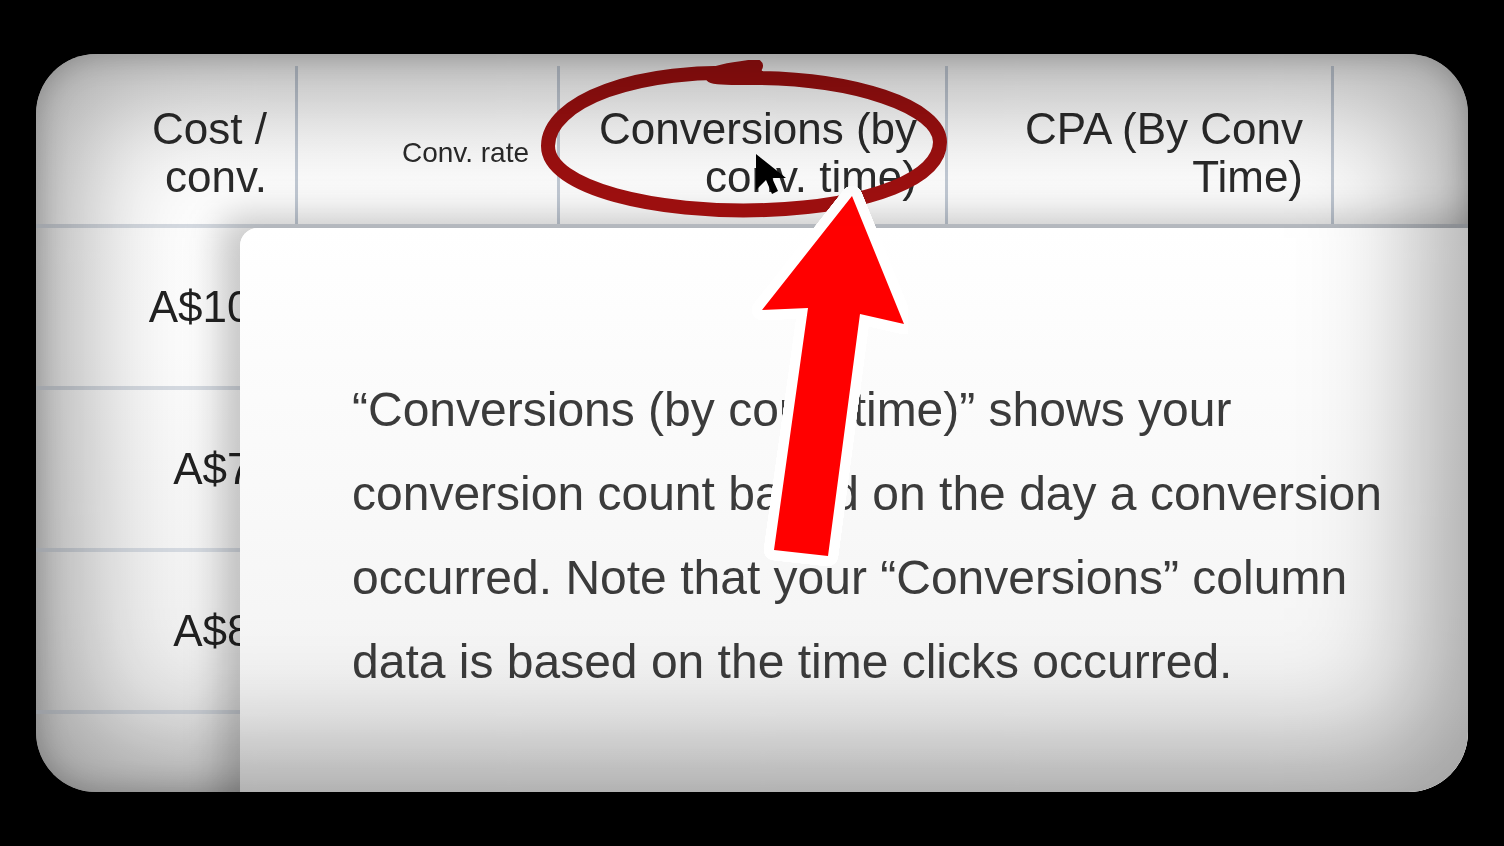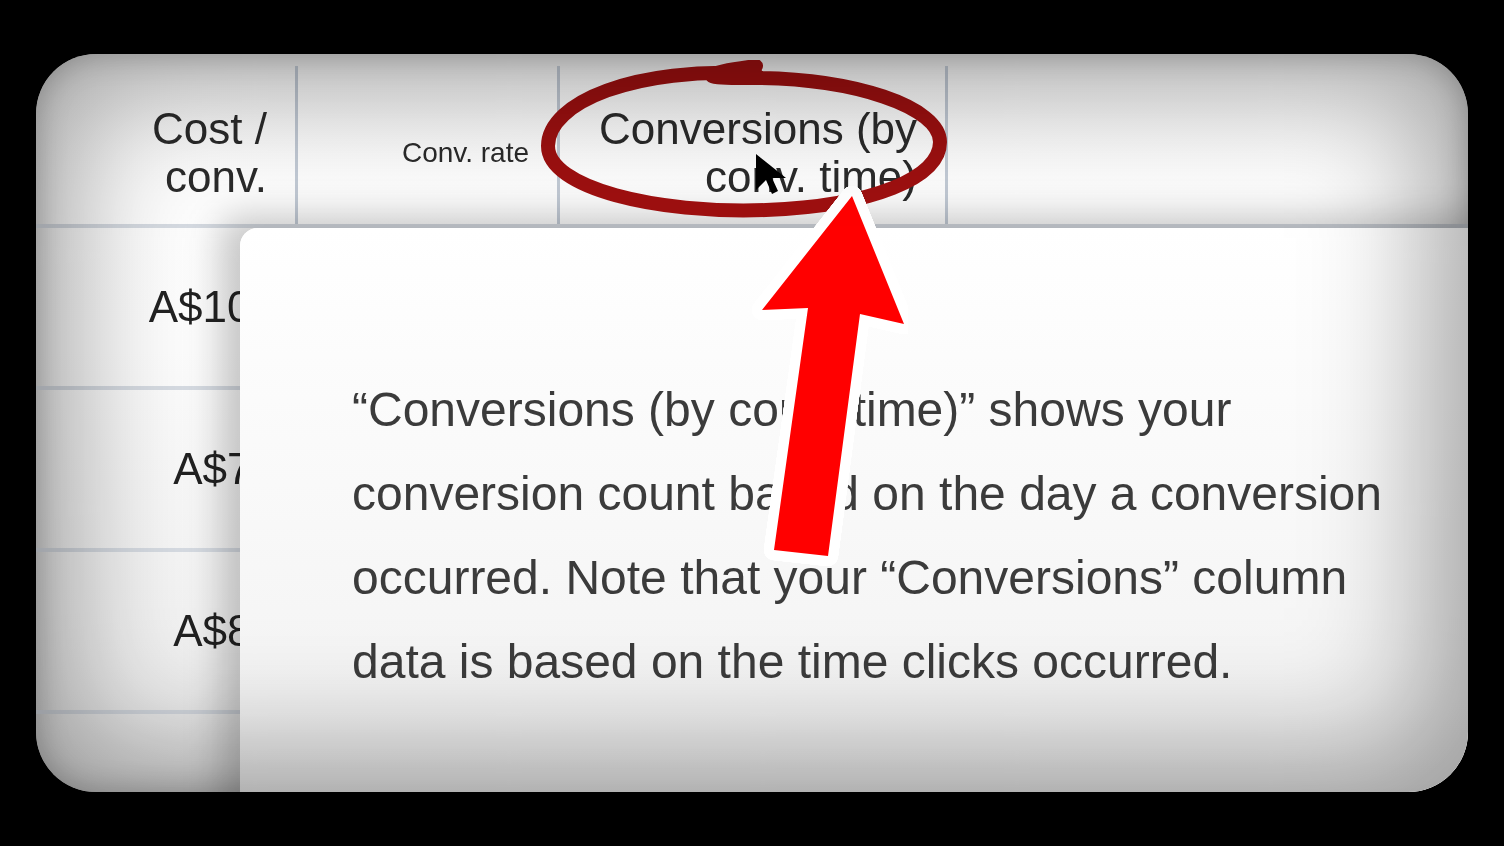--- a/index.html
+++ b/index.html
@@ -137,20 +137,22 @@
 <body>
 
 <div class="frame">
 
   <div class="thead">
     <div class="th col1">Cost /
 conv.</div>
     <div class="th col2">Conv. rate</div>
     <div class="th col3">Conversions (by
 conv. time)</div>
+    <div class="th col4">CPA (By Conv
+Time)</div>
     <div class="th col5"></div>
   </div>
 
   <div class="cell r1">A$104</div>
   <div class="cell r2">A$79</div>
   <div class="cell r3">A$82</div>
 
   <div class="tooltip">
     <span>“Conversions (by conv. time)” shows your conversion count based on the day a conversion occurred. Note that your “Conversions” column data is based on the time clicks occurred.</span>
   </div>

